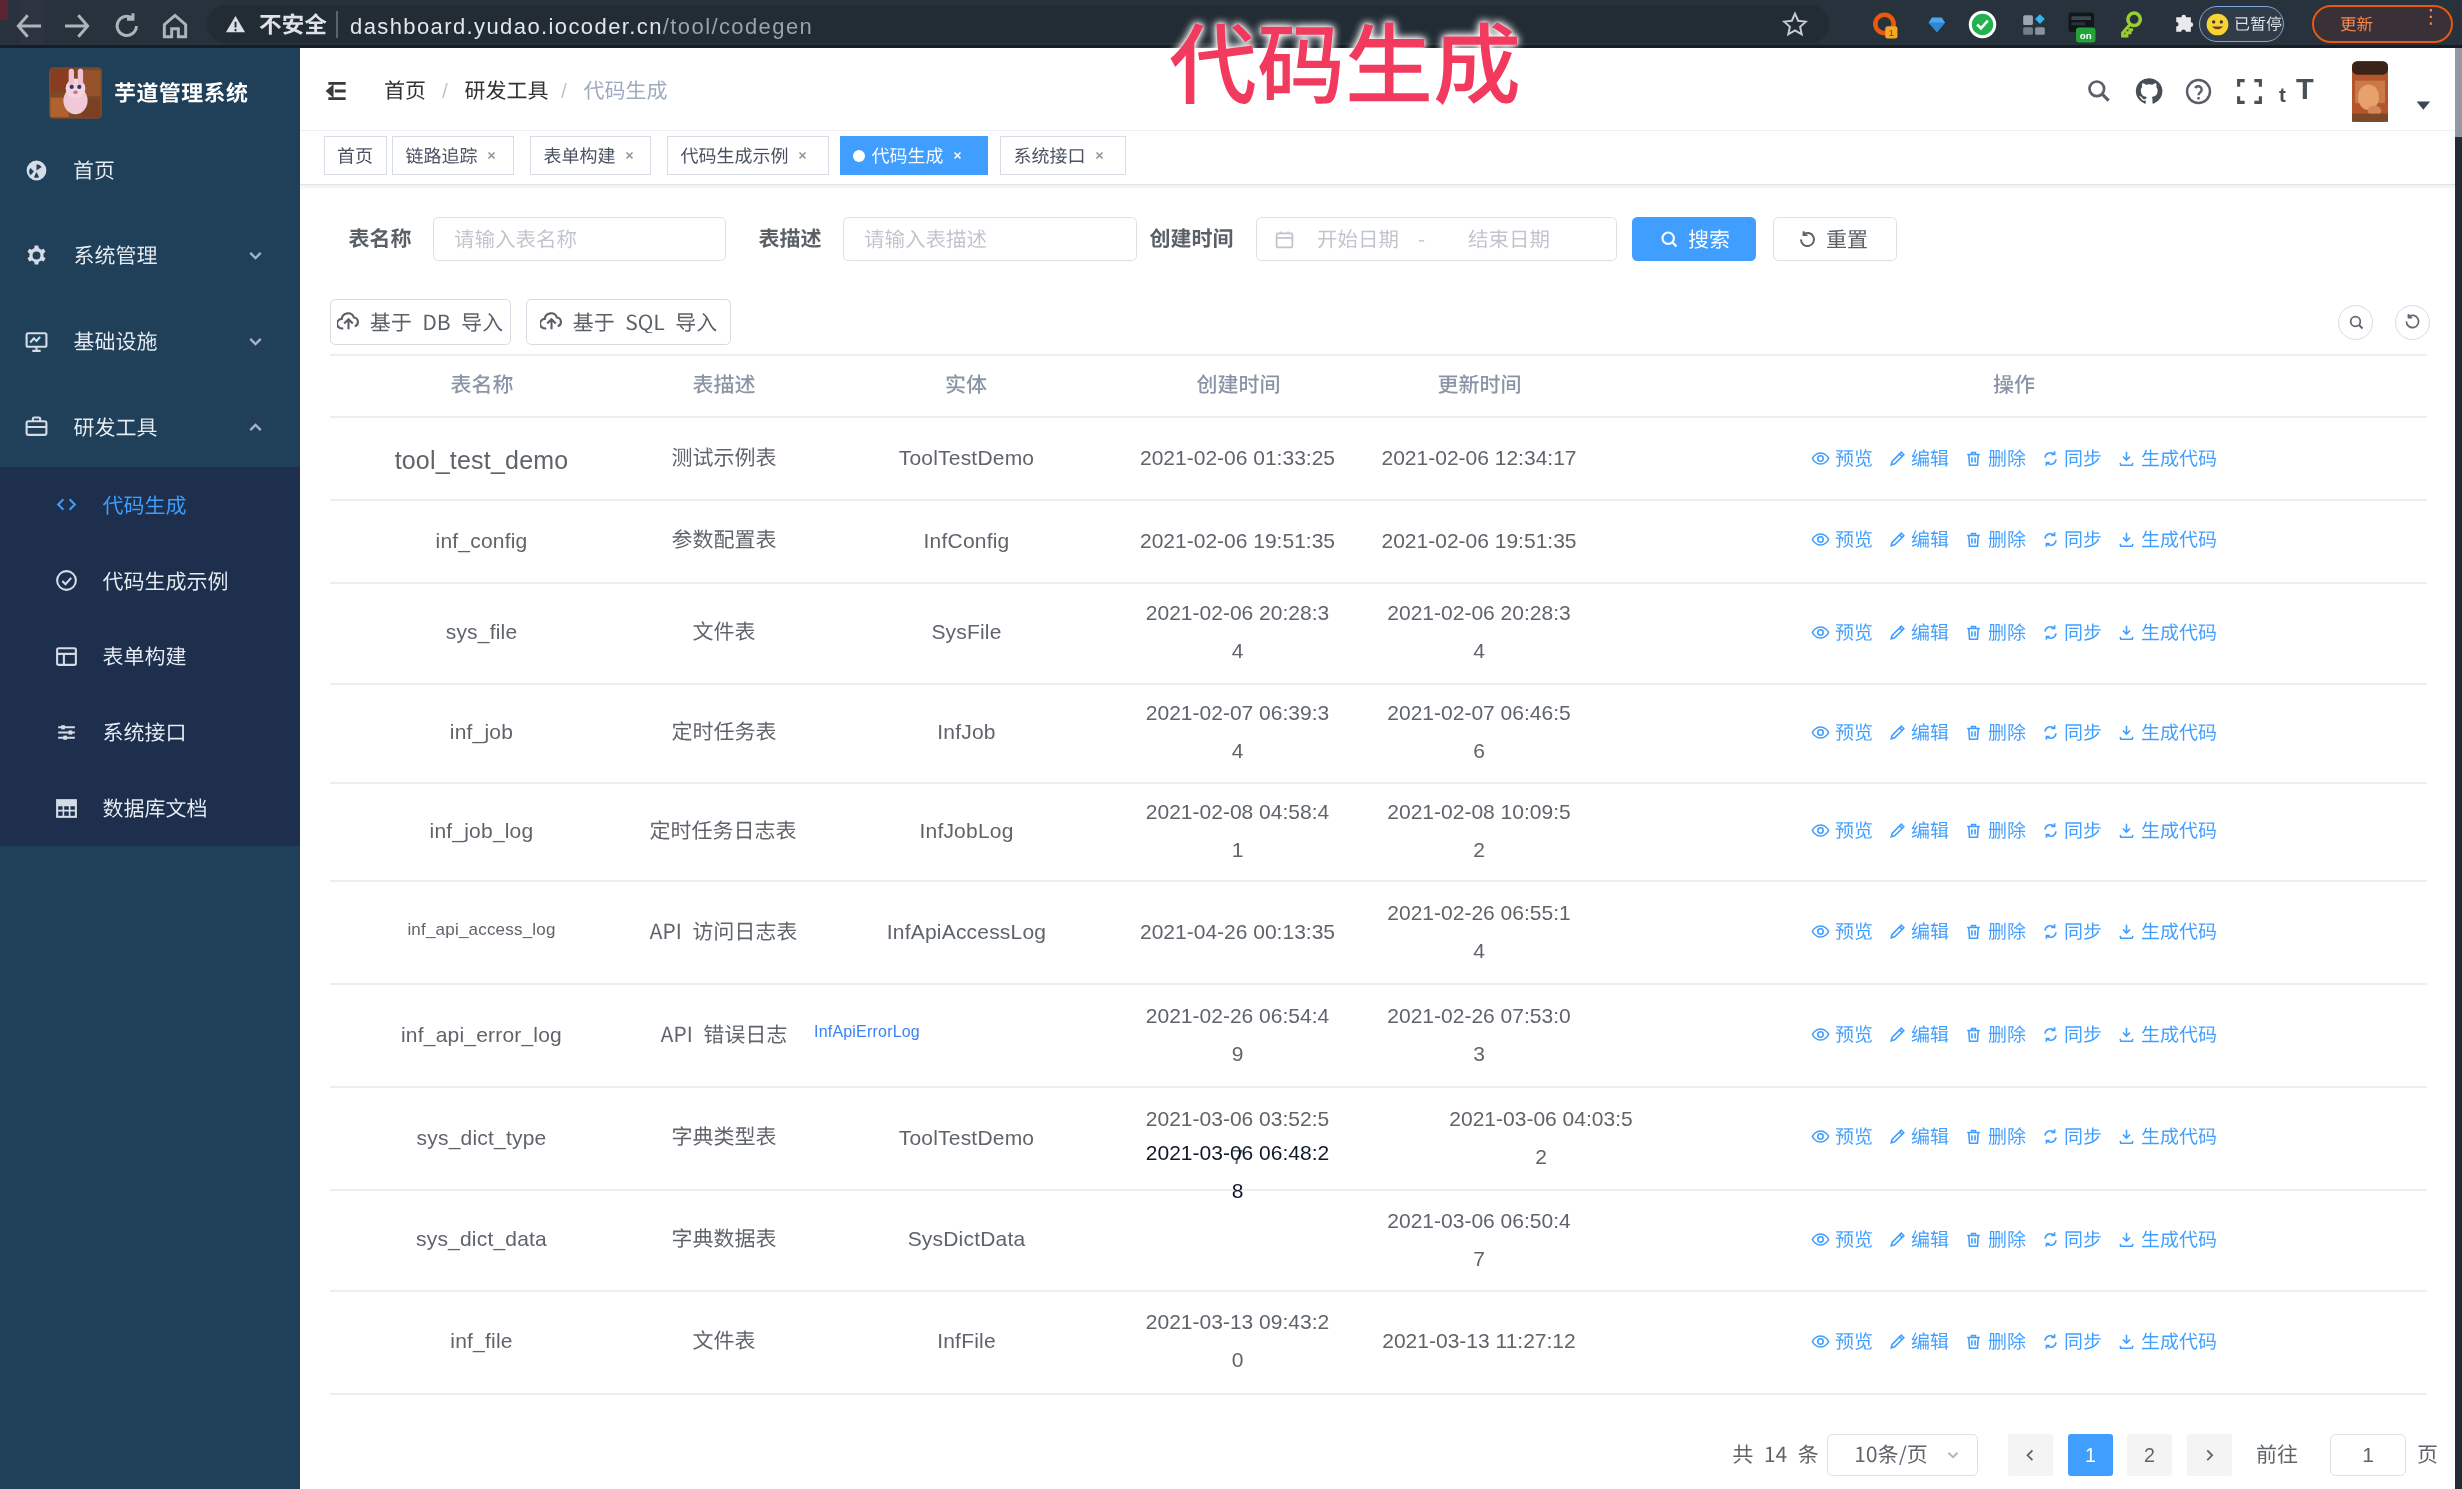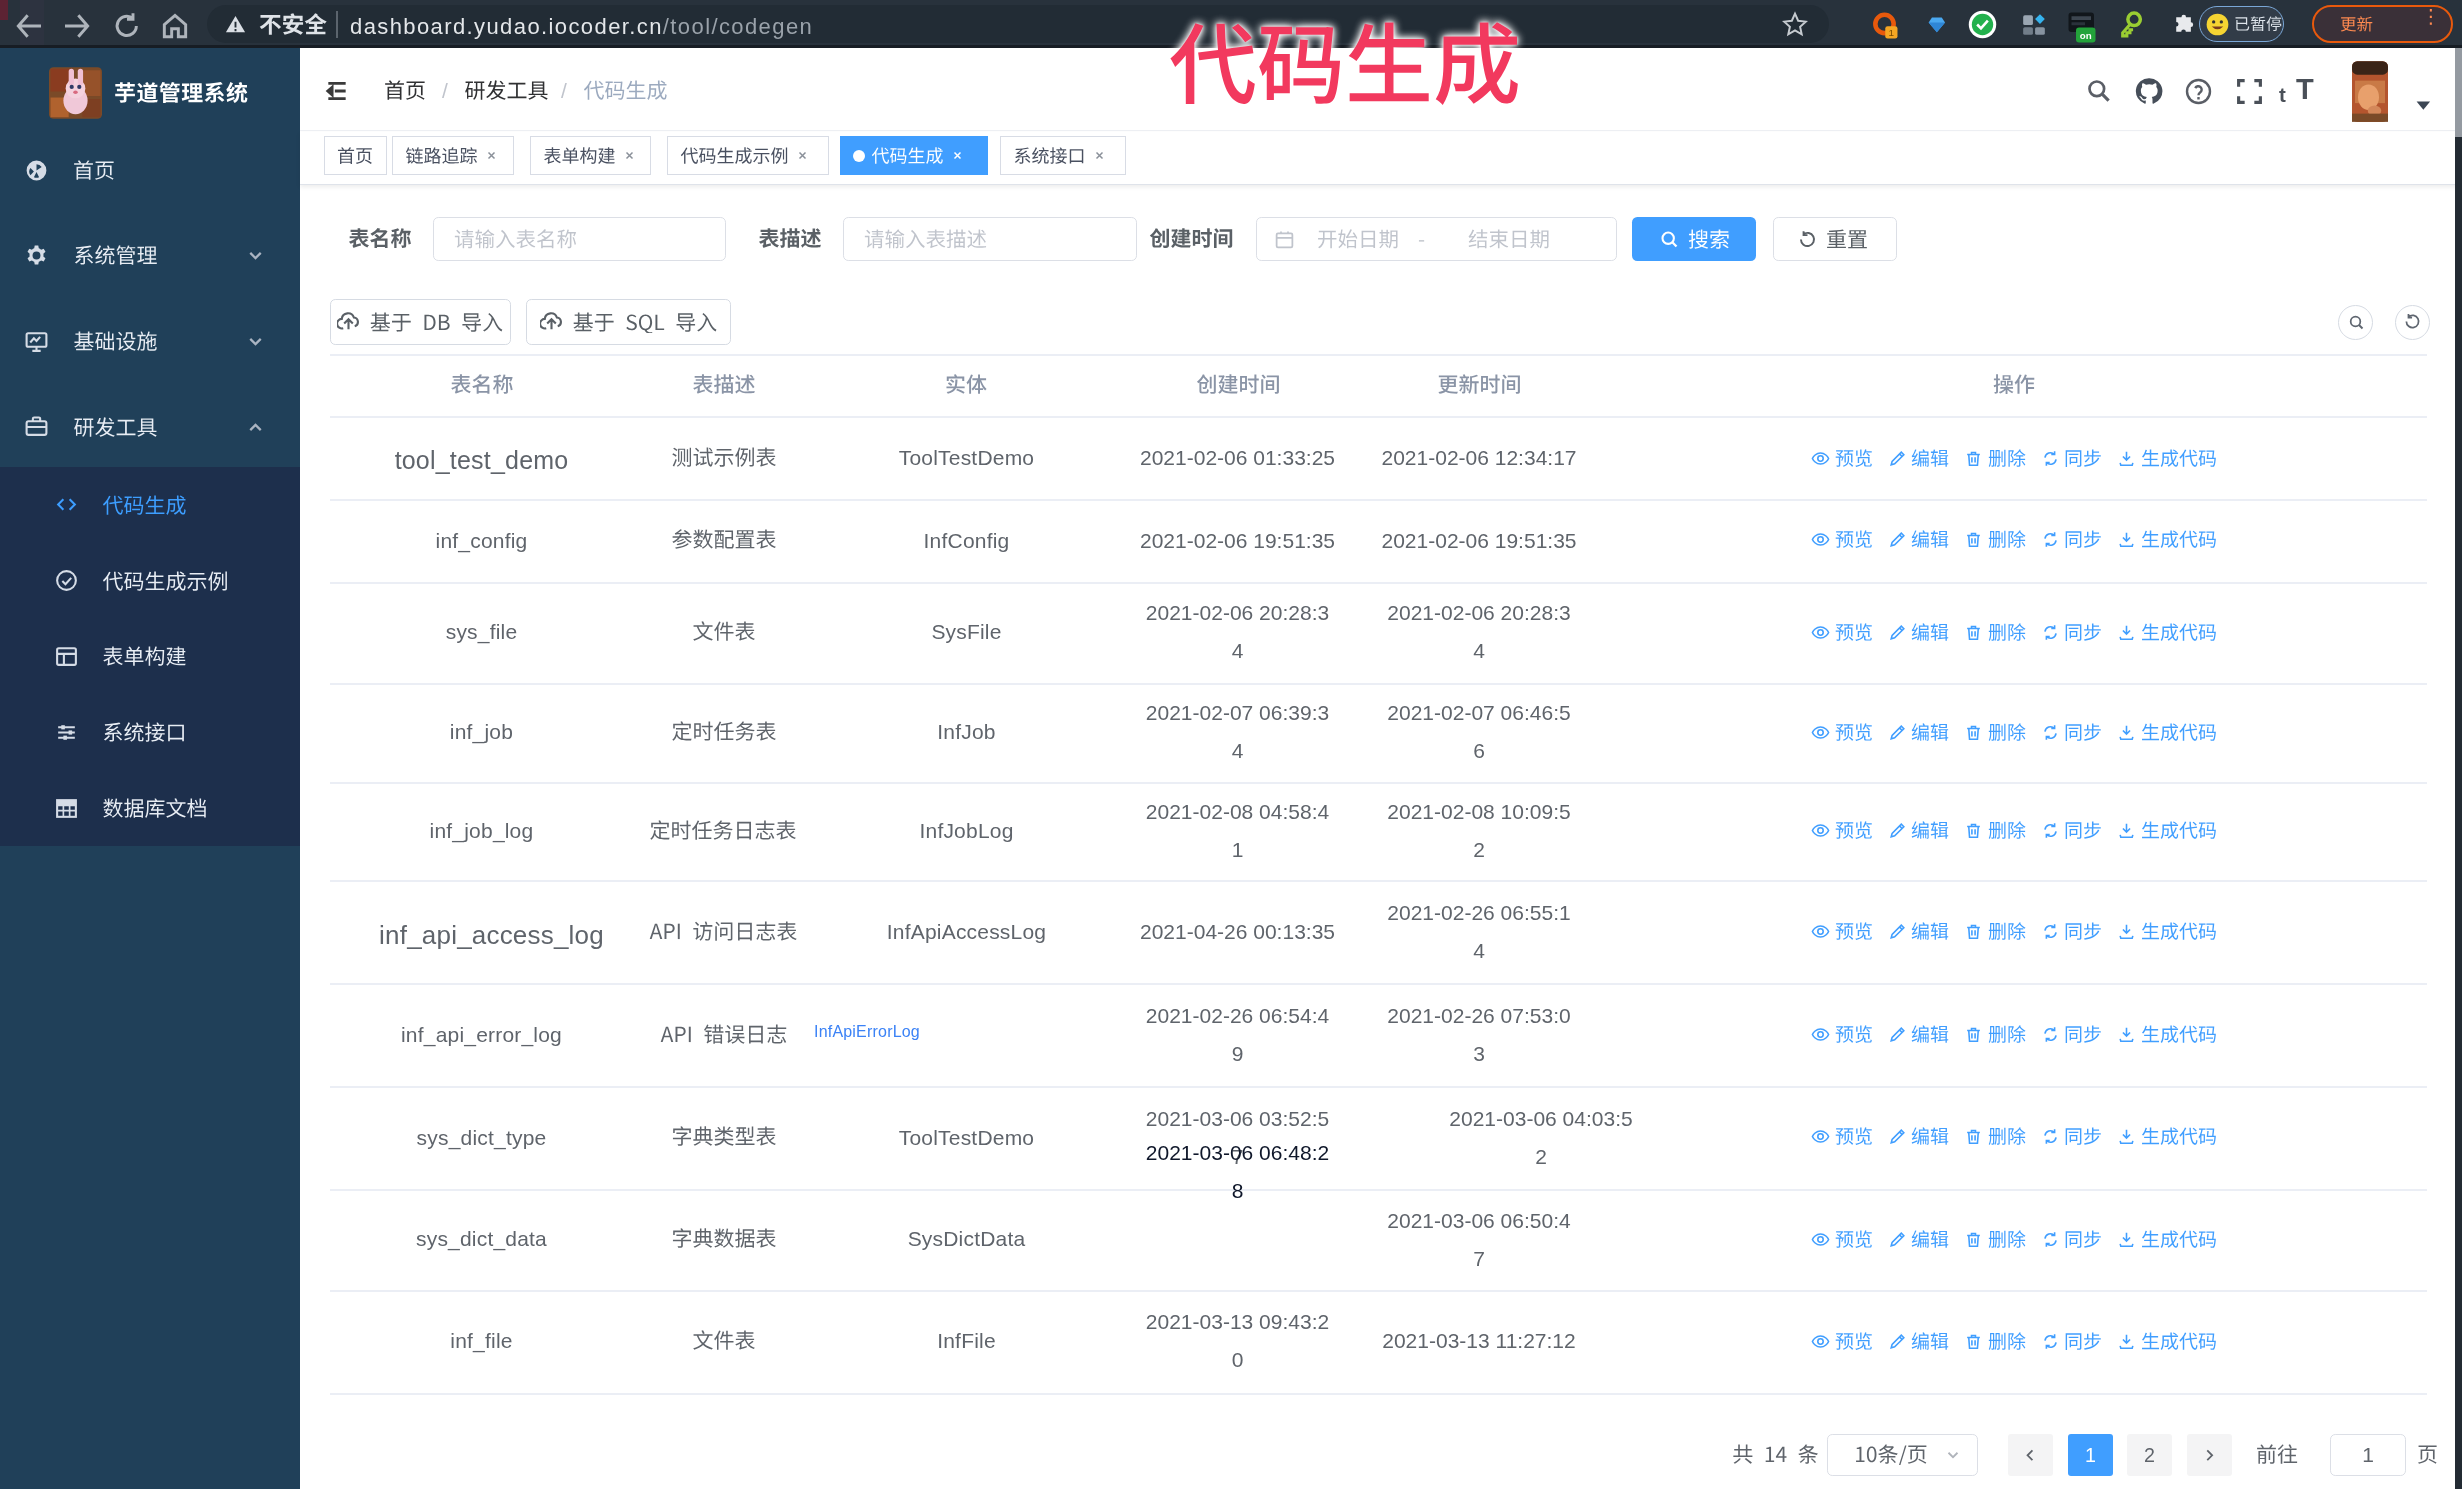--- a/index.html
+++ b/index.html
@@ -1264,21 +1264,21 @@
     <svg class="z " style="" width="76" height="19" viewBox="0 0 100.0 25.0" fill="#409eff">
       <g transform="translate(0,21.5) scale(0.0250)">
         <use href="#g30" x="0"></use>
         <use href="#g31" x="1000"></use>
         <use href="#g28" x="2000"></use>
         <use href="#g29" x="3000"></use>
       </g>
     </svg>
   </div>
 <div class="ab" style="left:330px;top:880px;width:2097px;height:1.5px;background:#ebeef5"></div>
-<div class="ab" style="left:340px;top:920px;width:303px;text-align:center;font-size:26px;color:#5f646b;letter-spacing:0.2px">inf_api_access_log</div>
+<div class="ab" style="left:330px;top:920px;width:303px;text-align:center;font-size:17px;color:#5f646b;letter-spacing:0.2px">inf_api_access_log</div>
 <div class="ab" style="left:649px;top:921px">
     <svg class="z " style="" width="149" height="21" viewBox="0 0 197.0 28.0" fill="#5f646b">
       <g transform="translate(0,24.1) scale(0.0280)">
         <use href="#g116" x="0"></use>
         <use href="#g117" x="608"></use>
         <use href="#g118" x="1241"></use>
         <use href="#g119" x="2034"></use>
         <use href="#g120" x="3034"></use>
         <use href="#g67" x="4034"></use>
         <use href="#g115" x="5034"></use>

